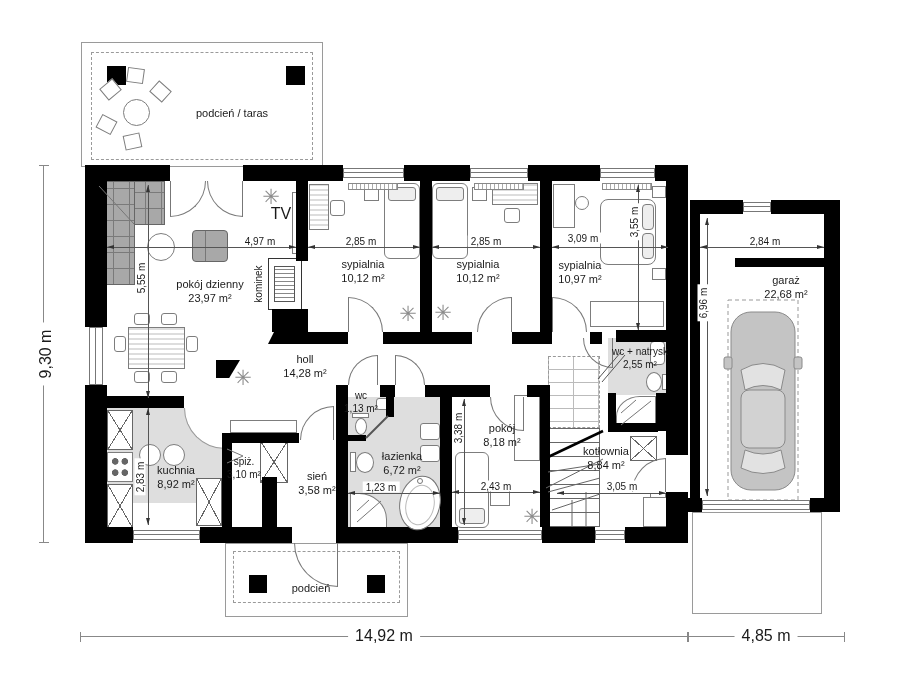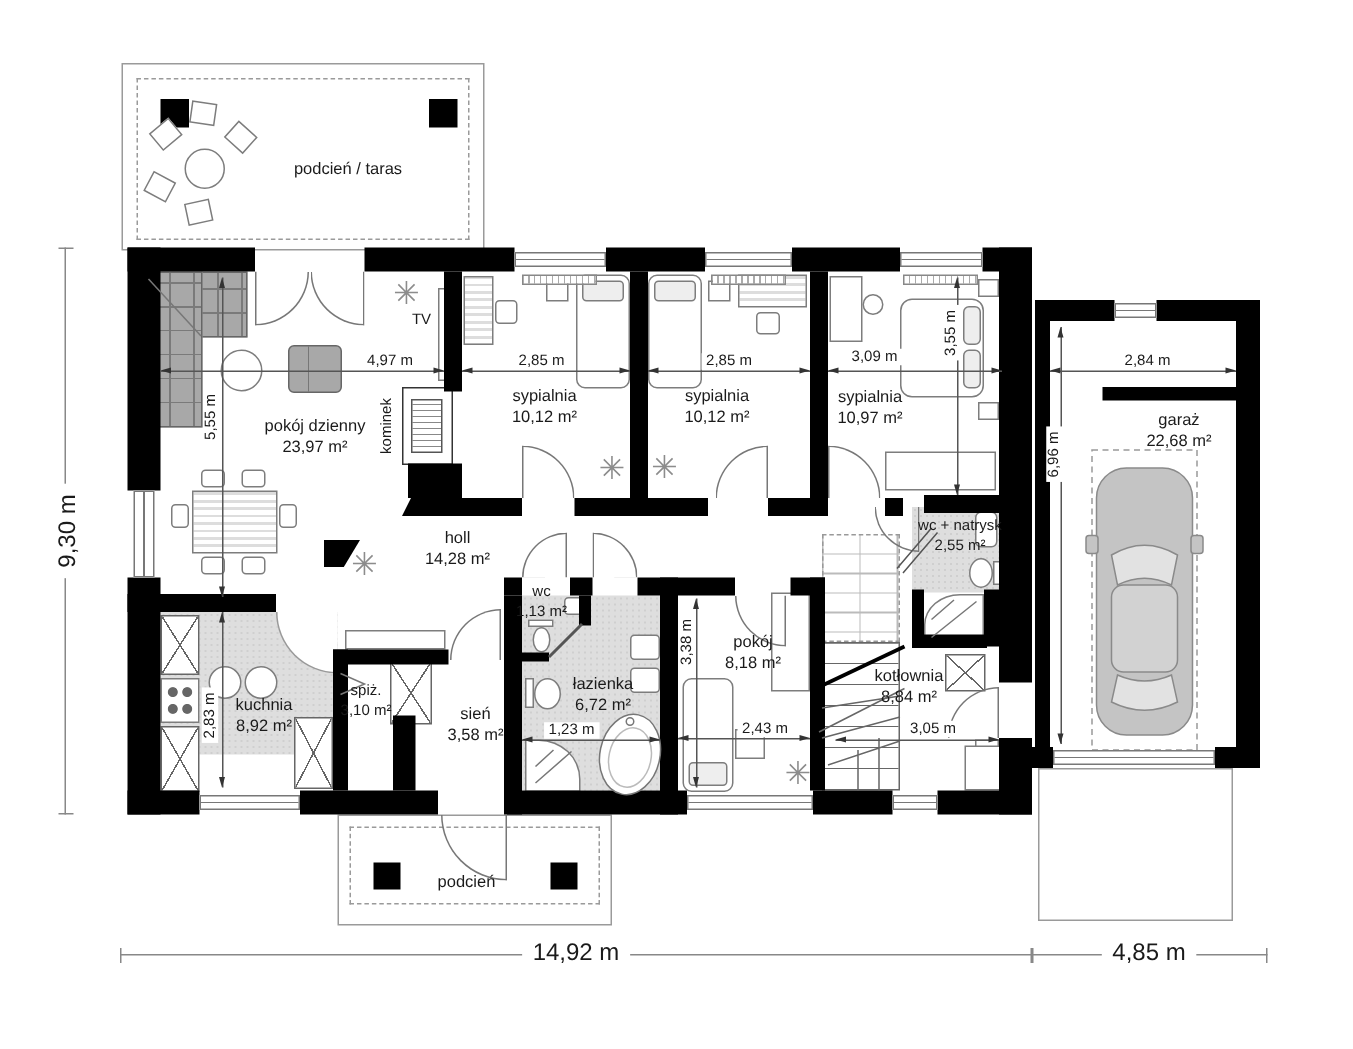--- a/index.html
+++ b/index.html
@@ -287,21 +287,21 @@
   <div class="dimth" style="left:80px;top:636px;width:608px"></div>
   <div class="dimth" style="left:688px;top:636px;width:157px"></div>
   <div class="dimtv" style="left:43px;top:165px;height:378px"></div>
 
   <span class="dlab" style="left:260px;top:241px">4,97 m</span>
   <span class="dlab" style="left:361px;top:241px">2,85 m</span>
   <span class="dlab" style="left:486px;top:241px">2,85 m</span>
   <span class="dlab" style="left:583px;top:238px">3,09 m</span>
   <span class="dlab" style="left:765px;top:241px">2,84 m</span>
   <span class="dlab" style="left:381px;top:487px">1,23 m</span>
-  <span class="dlab" style="left:510px;top:486px">2,43 m</span>
+  <span class="dlab" style="left:496px;top:486px">2,43 m</span>
   <span class="dlab" style="left:622px;top:486px">3,05 m</span>
   <span class="dlab rot" style="left:141px;top:278px">5,55 m</span>
   <span class="dlab rot" style="left:140px;top:477px">2,83 m</span>
   <span class="dlab rot" style="left:634px;top:222px">3,55 m</span>
   <span class="dlab rot" style="left:703px;top:303px">6,96 m</span>
   <span class="dlab rot" style="left:458px;top:428px">3,38 m</span>
   <span class="dlab big" style="left:384px;top:636px">14,92 m</span>
   <span class="dlab big" style="left:766px;top:636px">4,85 m</span>
   <span class="dlab big rot" style="left:46px;top:354px">9,30 m</span>
 
@@ -360,16 +360,16 @@
     <span class="nm">spiż.</span>
     <span class="ar">3,10 m²</span>
   </div>
   <div class="rlab" style="left:317px;top:484px">
     <span class="nm">sień</span>
     <span class="ar">3,58 m²</span>
   </div>
   <div class="rlab" style="left:311px;top:589px">
     <span class="nm">podcień</span>
   </div>
-  <span class="rlab" style="left:281px;top:214px;font-size:10px">TV</span>
+  <span class="rlab" style="left:281px;top:214px;font-size:16px">TV</span>
   <span class="rlab rot" style="left:259px;top:284px;font-size:10px">kominek</span>
 
 </div>
 
 </body></html>

